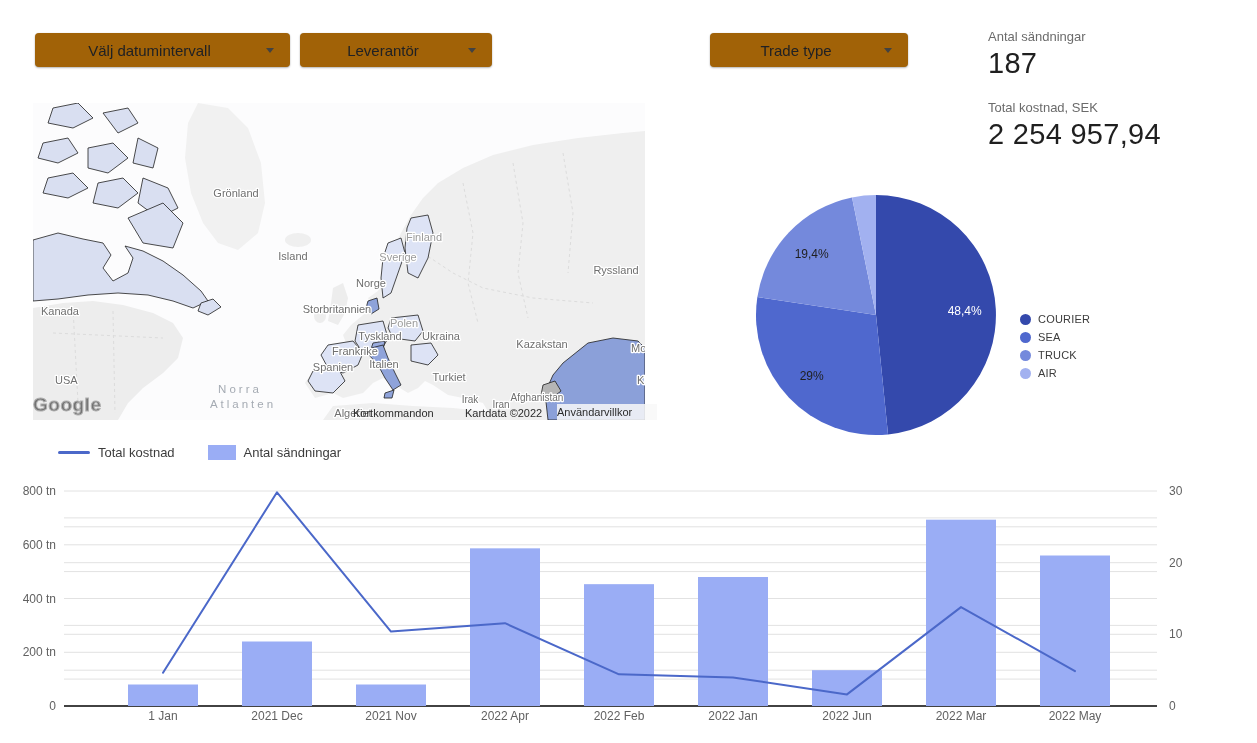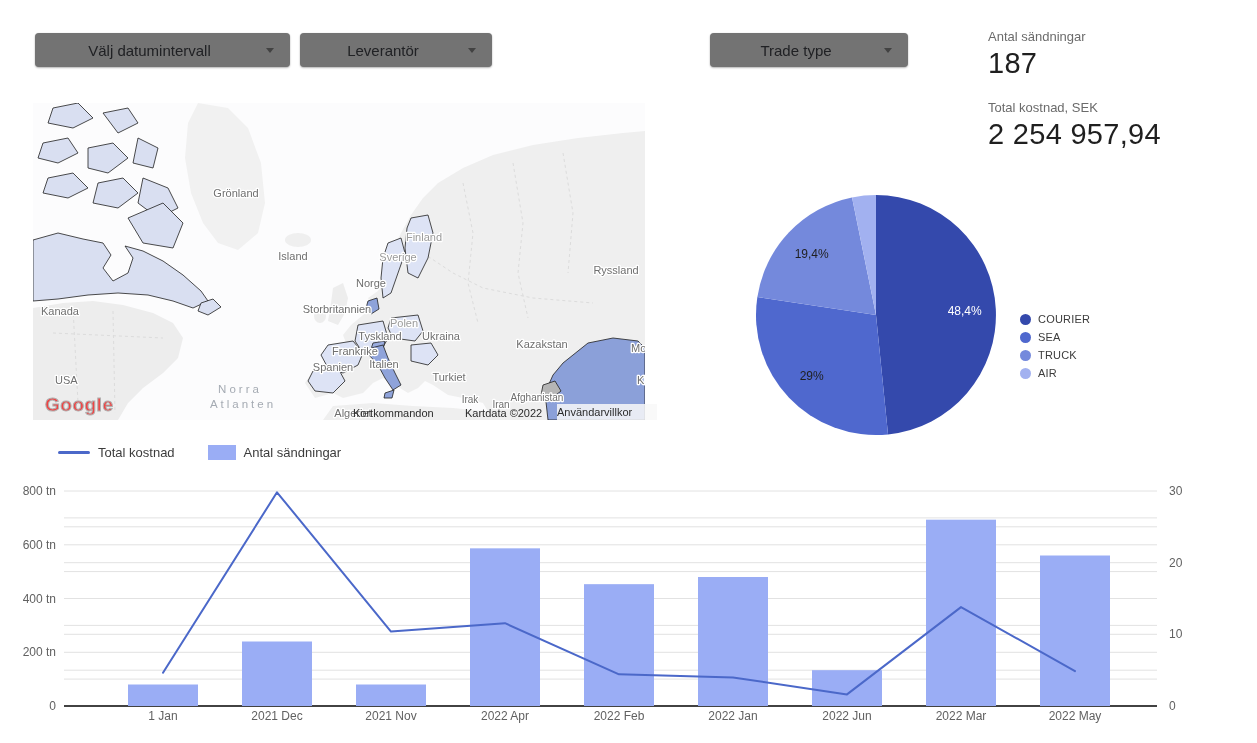--- a/index.html
+++ b/index.html
@@ -1,38 +1,38 @@
 <!DOCTYPE html>
 <html><head>
 <meta charset="utf-8">
 <style>
   html,body{margin:0;padding:0;background:#fff;font-family:"Liberation Sans",sans-serif;}
   .page{position:relative;width:1257px;height:743px;background:#fff;overflow:hidden;}
 
   
-  .filter{position:absolute;top:33px;height:34px;background:#737373;border-radius:4px;
+  .filter{position:absolute;top:33px;height:34px;background:#a16207;border-radius:4px;
     box-shadow:0 1px 2px rgba(0,0,0,.28),0 0 1px rgba(0,0,0,.18);
     display:flex;align-items:center;justify-content:center;cursor:pointer;}
   .filter-label{font-size:15px;color:#202124;padding-right:26px;white-space:nowrap;}
   .caret{position:absolute;right:16px;width:0;height:0;border-left:4px solid transparent;
     border-right:4px solid transparent;border-top:5px solid #424242;}
   #f1{left:35px;width:255px;} #f2{left:300px;width:192px;} #f3{left:506px;width:191px;} #f4{left:710px;width:198px;}
 
   
   .sc-label{position:absolute;left:988px;font-size:13px;color:#6b6b6b;}
   .sc-value{position:absolute;left:988px;font-size:29px;color:#1f1f1f;letter-spacing:.3px;}
   #sc1-label{top:29px;} #sc1-value{top:47px;} #sc2-label{top:100px;} #sc2-value{top:118px;}
 
   
   .map{position:absolute;left:33px;top:103px;width:612px;height:317px;background:#fdfdfd;cursor:grab;}
   .maplabel{font-size:11px;fill:#6f6f6f;paint-order:stroke;stroke:#ffffff;stroke-width:2.5px;stroke-linejoin:round;}
   .country-faint{fill:#9b9b9b;}
   .country-sm{font-size:10px;}
   .ocean{fill:#a5abb3;letter-spacing:3px;stroke:none;font-size:11.5px;}
-  .gmap-logo{position:absolute;left:12px;bottom:4px;font-size:19px;font-weight:bold;color:#ef4444;
+  .gmap-logo{position:absolute;left:0;bottom:4px;font-size:19px;font-weight:bold;color:#737373;
     -webkit-text-stroke:1px #b0b0b0;letter-spacing:.5px;}
   .attrib{position:absolute;bottom:1px;font-size:11px;color:#2b2b2b;white-space:nowrap;}
   #attrib-shortcuts{left:320px;cursor:pointer;}
   #attrib-copy{left:432px;}
   #attrib-terms{left:524px;width:100px;background:rgba(248,248,248,.85);
     padding:2px 0;bottom:0;cursor:pointer;}
 
   
   .pie-wrap{position:absolute;left:740px;top:185px;width:400px;height:262px;}
   .pie-legend{position:absolute;left:1020px;top:281px;margin-top:29px;}

